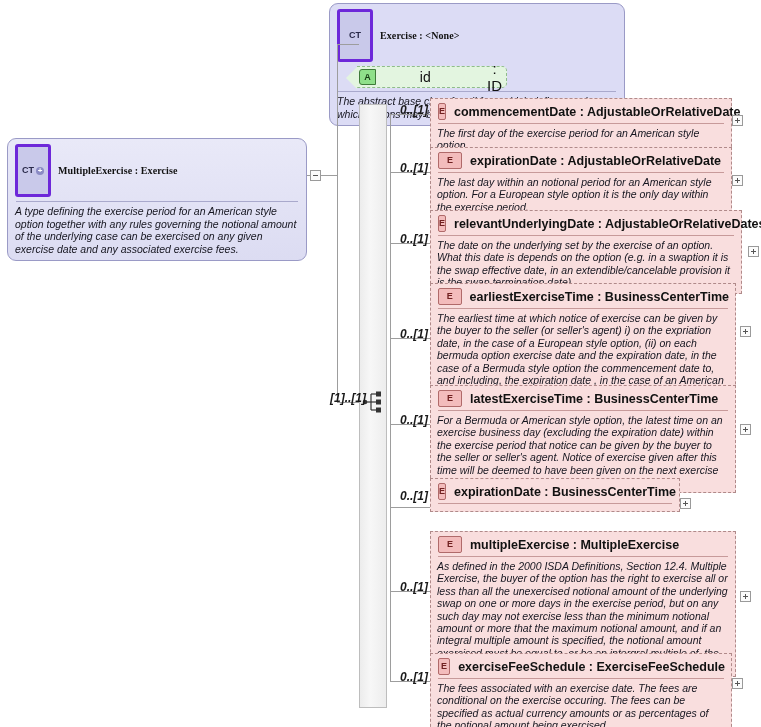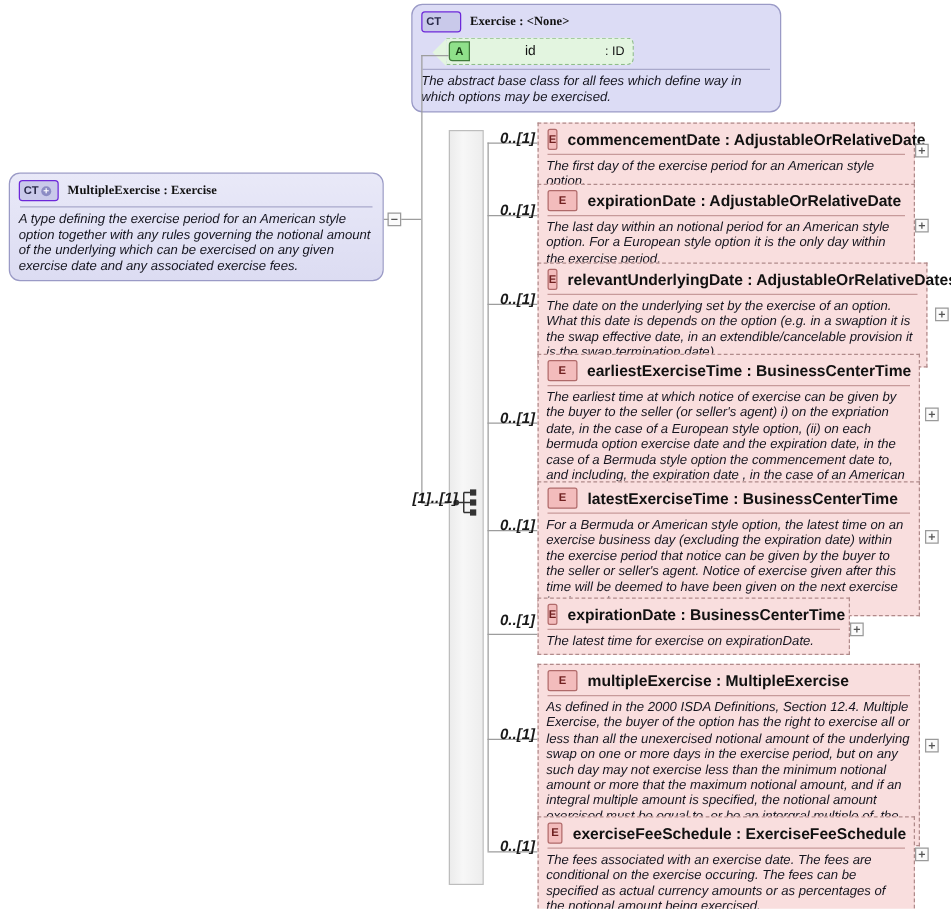--- a/index.html
+++ b/index.html
@@ -40,26 +40,26 @@
     font-size: 10px;
     font-weight: bold;
     letter-spacing: 0.1px;
     color: #111;
     white-space: nowrap;
     font-family: Liberation Serif, serif;
   }
   .ct-badge {
     display: inline-flex;
     align-items: center;
-    justify-content: flex-start;
+    justify-content: center;
     gap: 2px;
     min-width: 24px;
     height: 15px;
-    padding: 0 3px;
-    border: 1px solid #6d28d9;
+    padding: 16px 3px;
+    border: 3px solid #6d28d9;
     border-radius: 3px;
     background: #c9c9ea;
     font-size: 9px;
     font-weight: bold;
     line-height: 1;
     color: #2a2a4a;
   }
   .ct-badge .plusglyph {
     display: inline-block;
     width: 8px; height: 8px;
@@ -127,26 +127,26 @@
     font-size: 9px;
     font-weight: bold;
     color: #173d14;
     display: flex;
     align-items: center;
     justify-content: center;
     line-height: 1;
   }
   .attr-name {
     margin-left: 4px;
-    font-size: 11px;
+    font-size: 14px;
     color: #111;
     width: 64px;
     padding-left: 40px;
   }
-  .attr-type { font-size: 10px; color: #111; text-align: center; }
+  .attr-type { font-size: 15px; color: #111; text-align: center; }
 
   
   .el-box {
     border: 1px dashed #b08a8a;
     background: #f9dede;
     padding: 3px 6px 4px 6px;
     box-sizing: border-box;
   }
   .el-head {
     display: flex;
@@ -262,21 +262,21 @@
 
 <div class="node ct-box american" style="left:7px; top:138px; width:300px;">
   <div class="ct-head">
     <span class="ct-badge">
       <span>CT</span>
         <span class="plusglyph">+</span>
     </span>
     <span class="ct-title">MultipleExercise : Exercise</span>
   </div>
   <div class="ct-sep"></div>
-  <div class="ct-desc">A type defining the exercise period for an American style option together with any rules governing the notional amount of the underlying which can be exercised on any given exercise date and any associated exercise fees.</div>
+  <div class="ct-desc">A type defining the exercise period for an American style option together with any rules governing the notional amount of the underlying case can be exercised on any given exercise date and any associated exercise fees.</div>
 </div>
 
 <div class="minusbtn" style="left:310px; top:170px;"></div>
 <div class="hline" style="left:307px; top:175px; width:4px;"></div>
 <div class="hline" style="left:321px; top:175px; width:16px;"></div>
 
 <div class="vline" style="left:337px; top:44px; height:358px;"></div>
 
 <div class="hline" style="left:337px; top:44px; width:22px;"></div>
 
@@ -361,21 +361,20 @@
 <div class="plusbtn" style="left:740px; top:424px;"></div>
 
 <div class="hline" style="left:390px; top:507px; width:40px;"></div>
 <div class="card-label" style="left:400px; top:489px;">0..[1]</div>
 <div class="node el-box" style="left:430px; top:478px; width:250px;">
   <div class="el-head">
     <span class="el-badge">E</span>
     <span class="el-title">expirationDate : BusinessCenterTime</span>
   </div>
   <div class="el-sep"></div>
-  <div class="el-desc">The latest time for exercise on expirationDate.</div>
 </div>
 <div class="plusbtn" style="left:680px; top:498px;"></div>
 
 <div class="hline" style="left:390px; top:591px; width:40px;"></div>
 <div class="card-label" style="left:400px; top:580px;">0..[1]</div>
 <div class="node el-box" style="left:430px; top:531px; width:306px;">
   <div class="el-head">
     <span class="el-badge">E</span>
     <span class="el-title">multipleExercise : MultipleExercise</span>
   </div>

